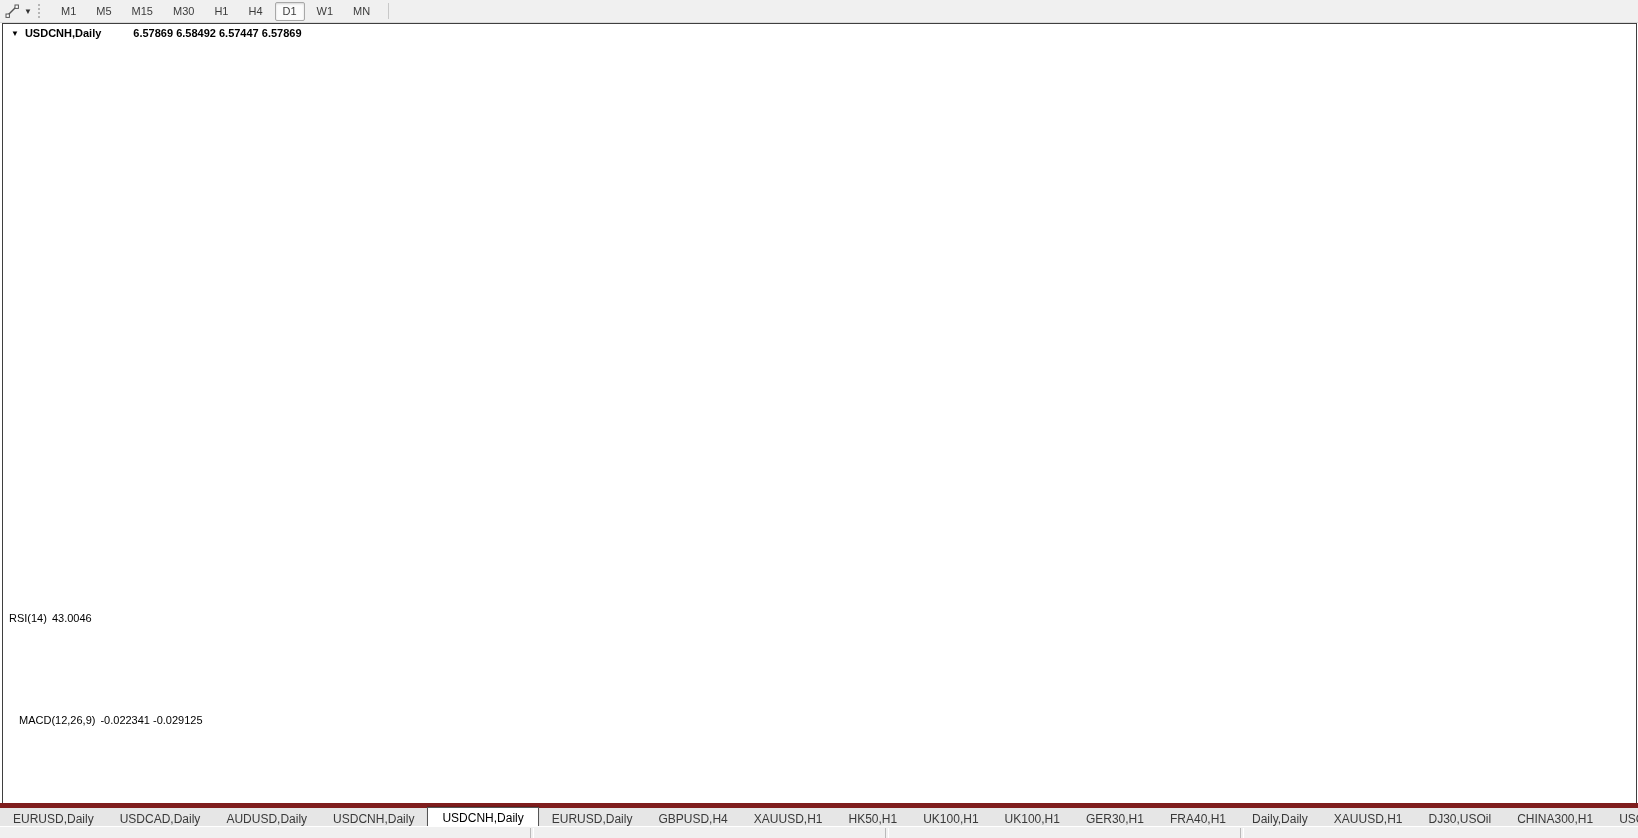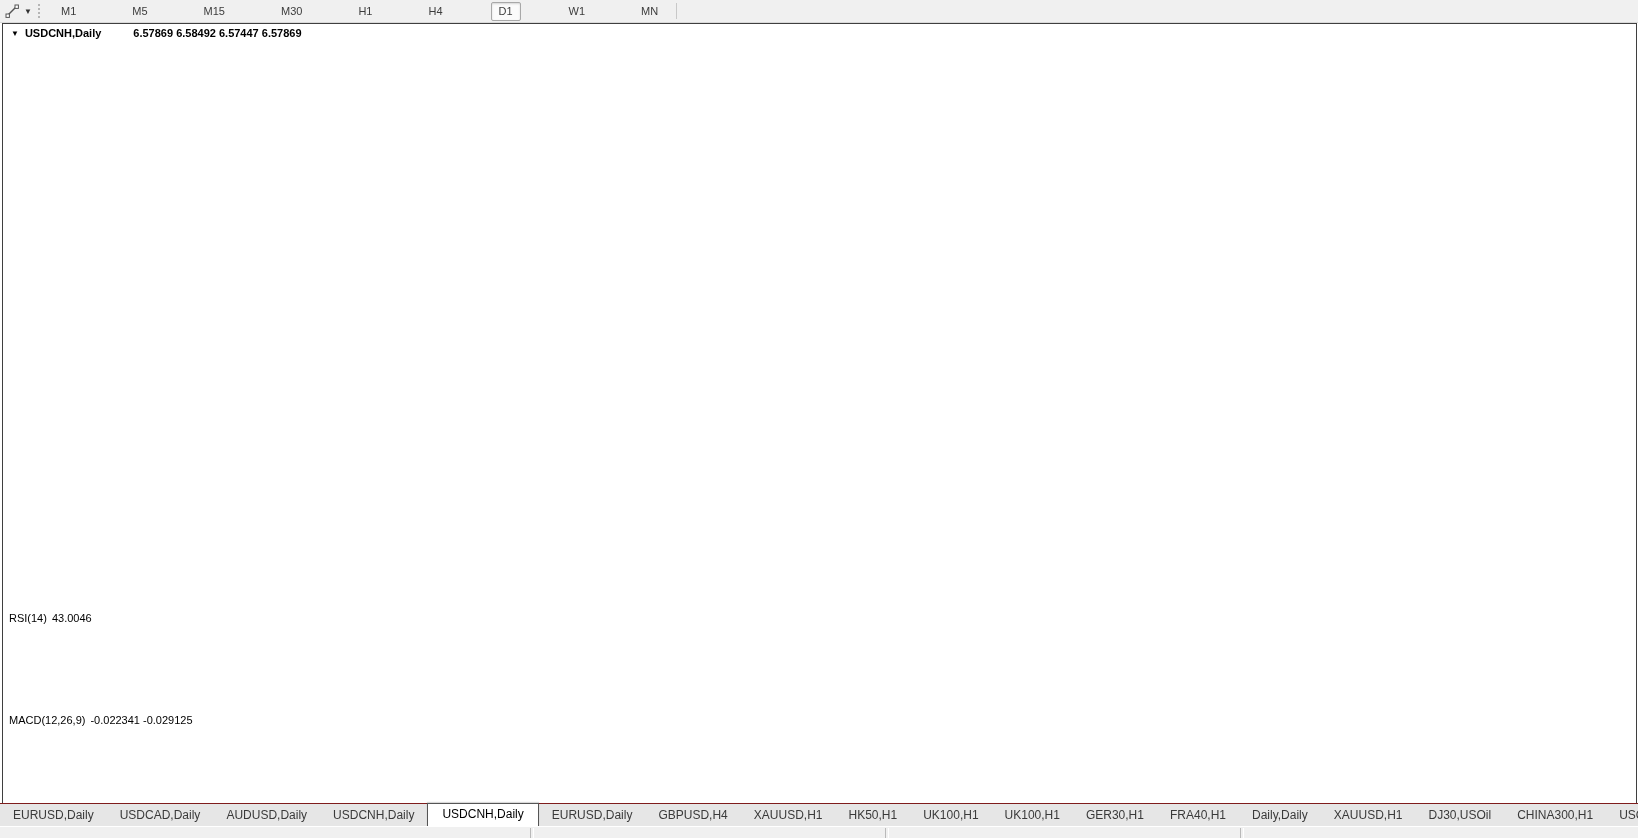--- a/index.html
+++ b/index.html
@@ -19,21 +19,21 @@
     border:1px solid #3f3f3f;background:#fff;z-index:1;}
   .title-bar{position:absolute;left:0;top:0;height:18px;display:flex;align-items:center;z-index:3;background:transparent;}
   .title-tri{font-size:8px;color:#000;margin:0 6px 0 8px;}
   .title-sym{font-size:11px;font-weight:bold;color:#000;margin-right:12px;}
   .title-ohlc{font-size:11px;font-weight:bold;color:#000;margin-left:20px;}
   .ind-label{position:absolute;z-index:3;font-size:11px;font-weight:normal;color:#000;}
   .ind-label span{margin-right:5px;}
   svg#chart{position:absolute;left:0;top:0;z-index:0;}
   
   .tabbar{position:absolute;left:0;top:803px;width:1638px;height:23px;background:#e6e6e6;
-    border-top:1px solid #7f1d1d;display:flex;align-items:flex-end;z-index:5;}
+    border-top:5px solid #7f1d1d;display:flex;align-items:flex-end;z-index:5;}
   .tab{font-size:12px;color:#3a3a3a;padding:3px 13px 4px 13px;height:15px;line-height:15px;
     cursor:default;white-space:nowrap;}
   .tab.active{background:#fff;border:1px solid #555;border-bottom:1px solid #fff;color:#000;
     padding:3px 14px 5px 14px;margin-bottom:-1px;box-shadow:0 -1px 1px rgba(0,0,0,.15);}
   .tab-sep{width:1px;height:13px;background:#9a9a9a;margin:0 0 5px 0;}
   
   .statusbar{position:absolute;left:0;top:826px;width:1638px;height:12px;background:#f0f0f0;
     border-top:1px solid #fff;z-index:5;}
   .status-sep{position:absolute;top:1px;width:2px;height:10px;border-left:1px solid #b9b9b9;border-right:1px solid #fff;}
 </style>
@@ -43,21 +43,21 @@
 <div class="toolbar">
   <div class="tool-icon">
     <svg width="15" height="15">
       <line x1="2" y1="12" x2="12" y2="2" stroke="#555" stroke-width="1.4"></line>
       <rect x="1" y="10" width="3.4" height="3.4" fill="#fff" stroke="#555"></rect>
       <rect x="10" y="1" width="3.4" height="3.4" fill="#fff" stroke="#555"></rect>
     </svg>
   </div>
   <div class="tool-caret">▼</div>
   <div class="grip"></div>
-  <div id="tf-buttons" style="display:flex;gap:36px;">
+  <div id="tf-buttons" style="display:flex;">
       <div class="tf-btn">M1</div>
       <div class="tf-btn">M5</div>
       <div class="tf-btn">M15</div>
       <div class="tf-btn">M30</div>
       <div class="tf-btn">H1</div>
       <div class="tf-btn">H4</div>
       <div class="tf-btn active">D1</div>
       <div class="tf-btn">W1</div>
       <div class="tf-btn">MN</div>
     </div>
@@ -66,21 +66,21 @@
 
 <div class="chart-window">
   <div class="title-bar">
     <span class="title-tri">▼</span>
     <span class="title-sym">USDCNH,Daily</span>
     <span class="title-ohlc">6.57869 6.58492 6.57447 6.57869</span>
   </div>
   <div class="ind-label" style="left:6px;top:588px;">
     <span>RSI(14)</span><span>43.0046</span>
   </div>
-  <div class="ind-label" style="left:6px;top:690px;">
+  <div class="ind-label" style="left:16px;top:690px;">
     <span>MACD(12,26,9)</span><span>-0.022341 -0.029125</span>
   </div>
 </div>
 
 <svg id="chart" width="1638" height="838">
     <line x1="3" y1="530.0522980000005" x2="1511" y2="530.0522980000005" stroke="#bdbdbd" stroke-width="1"></line>
     <line x1="8" y1="173.99023945759745" x2="8" y2="183.16919962558404" stroke="#e30000" stroke-width="1"></line>
     <rect x="6.5" y="176.82280000000083" width="3" height="3.1031999999995605" fill="#e30000"></rect>
     <line x1="12.8153" y1="167.08288967545923" x2="12.8153" y2="181.74878012940007" stroke="#00b900" stroke-width="1"></line>
     <rect x="11.3153" y="173.47276111718384" width="3" height="6.4532388828165494" fill="#00b900"></rect>

